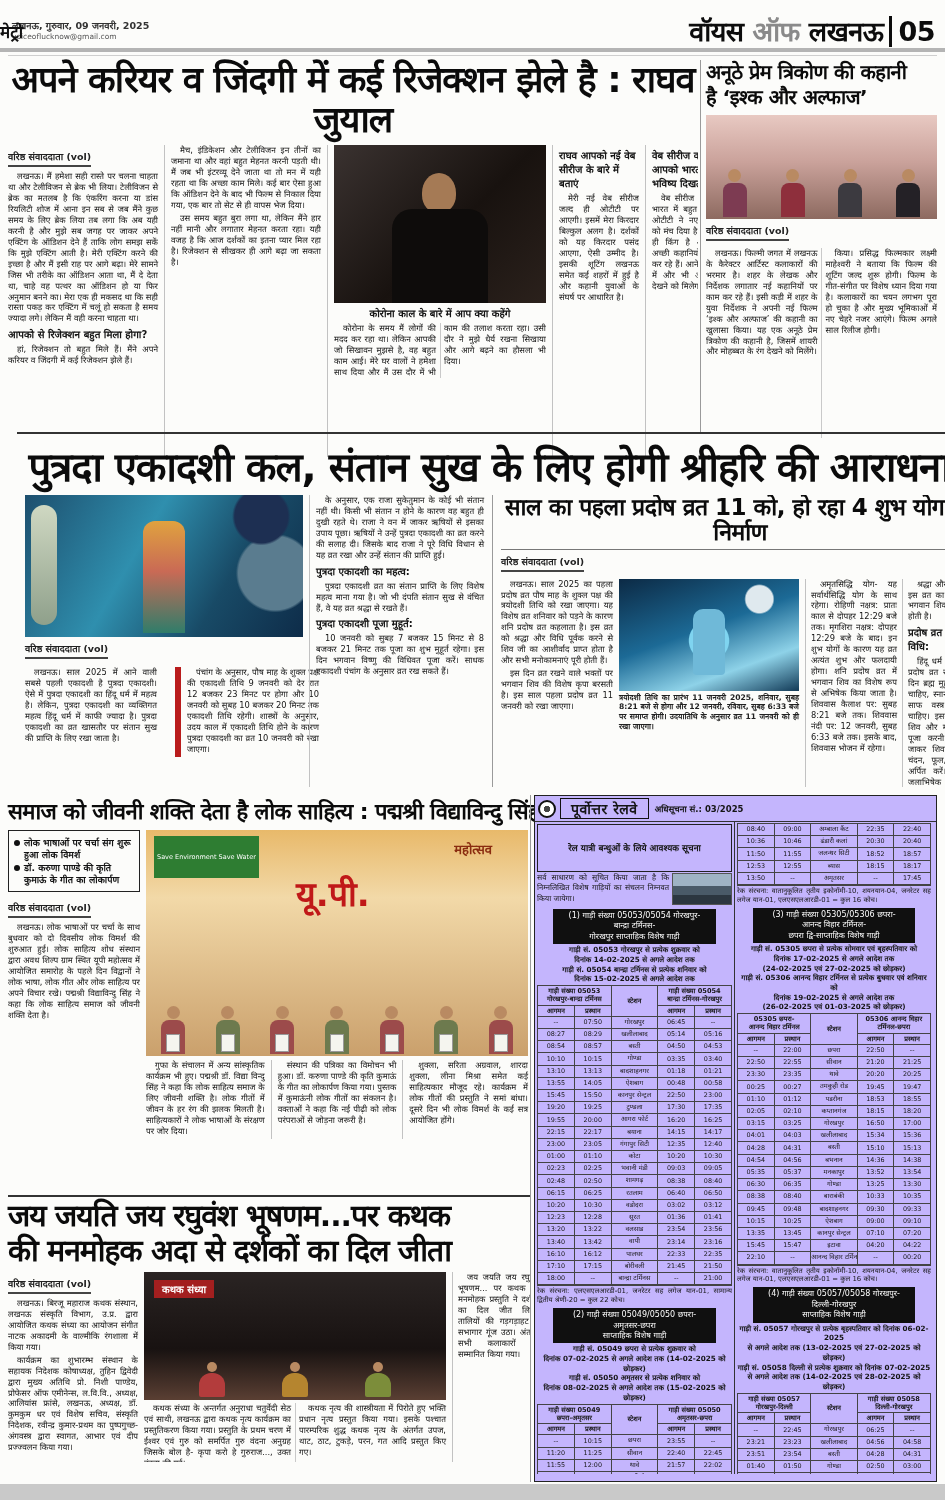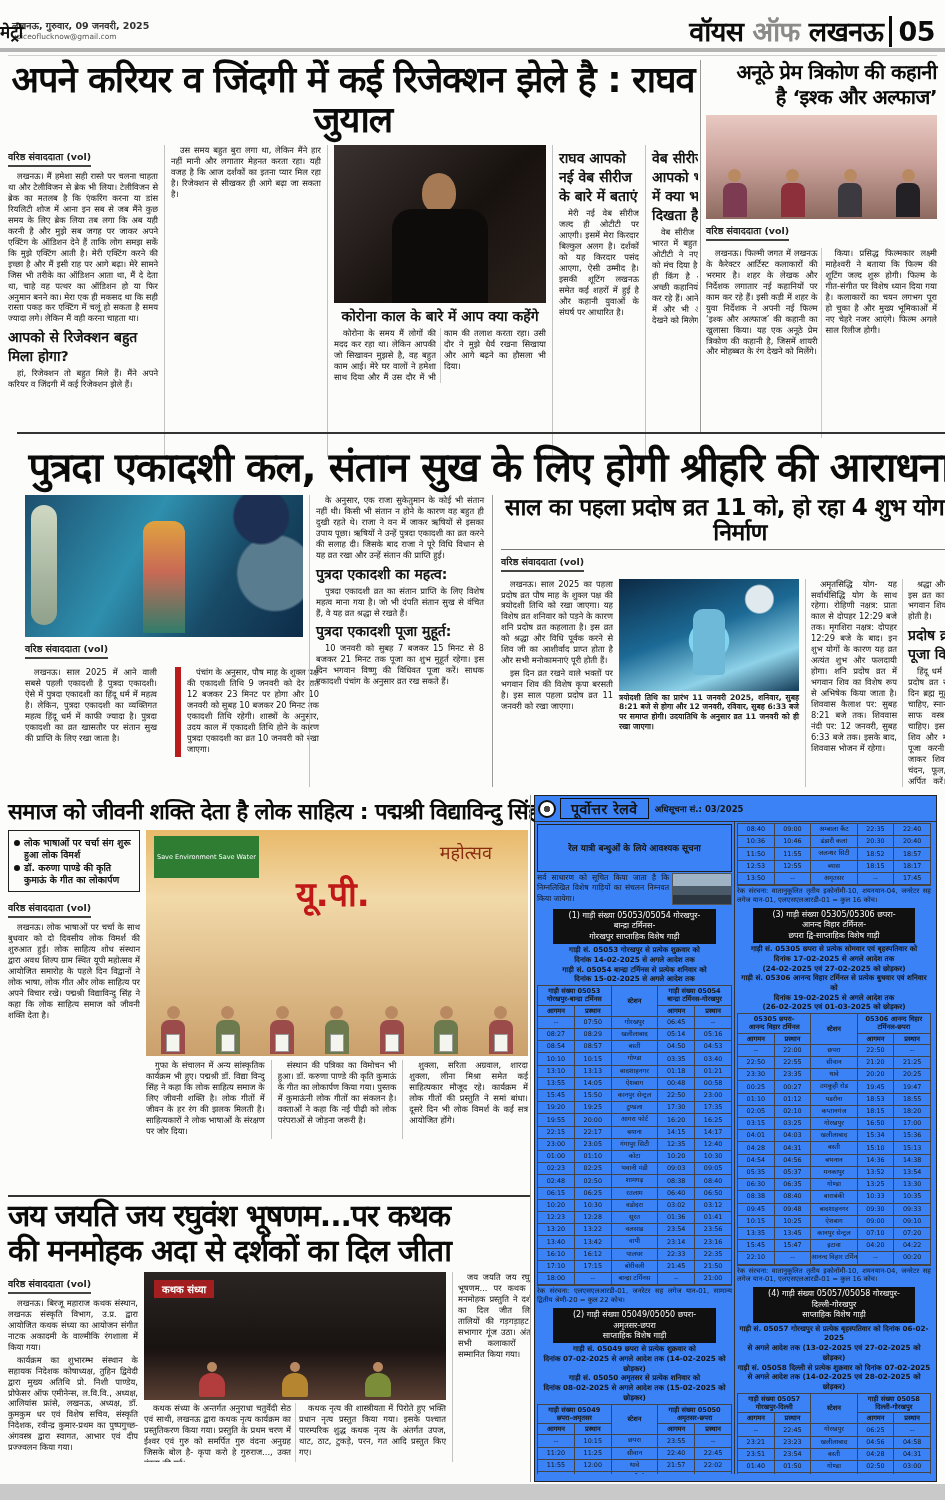--- a/index.html
+++ b/index.html
@@ -12,42 +12,42 @@
   #hdr .section{position:absolute;left:0;right:0;top:20px;text-align:left;font-size:17px;font-weight:bold;color:#111;}
   #hdr .mast{position:absolute;right:10px;top:12px;font-size:27px;font-weight:bold;color:#0c0c0c;letter-spacing:-0.5px;}
   #hdr .mast .of{color:#8a8a8a;}
   #hdr .pgno{border-left:3px solid #0c0c0c;padding-left:6px;margin-left:6px;}
   .rule1{left:0;top:48px;width:945px;height:4px;background:#b4b4b4;}
   .rule2{left:8px;top:55px;width:929px;height:1px;background:#cfcfcf;}
   
   h1,h2,h3{margin:0;font-weight:bold;color:#0b0b0b;}
   .byline{font-size:9.5px;font-weight:bold;color:#222;border-bottom:2px solid #444;padding-bottom:2px;margin-bottom:4px;display:inline-block;}
   .para{margin:0 0 2px 0;text-indent:9px;font-size:8.3px;line-height:1.32;text-align:justify;}
-  .q{margin:3px 0;font-size:14px;font-weight:bold;text-align:left;}
+  .q{margin:3px 0;font-size:10px;font-weight:bold;text-align:left;}
   .cols{display:flex;}
   .cols > div{min-width:0;}
   .cols > div + div{border-left:1px solid #c2c2c2;padding-left:6px;margin-left:6px;}
   .photo{position:relative;background:#888;overflow:hidden;}
   .person{position:relative;width:30px;height:52px;}
   .person .hd{width:13px;height:13px;border-radius:50%;background:#b98a62;margin:2px auto 0;}
   .person .bd{width:24px;height:34px;border-radius:8px 8px 0 0;margin:1px auto 0;background:#7a4f46;}
   
   #sec1L{left:8px;top:60px;width:690px;height:372px;}
   #sec1L h1{font-size:36px;text-align:center;letter-spacing:-1px;line-height:1.1;}
   #sec1L .body{margin-top:6px;height:312px;overflow:hidden;}
   .w150{width:150px;flex:0 0 150px;}
   .w210{width:212px;flex:0 0 212px;}
   .w80{width:80px;flex:0 0 80px;}
   #raghavPhoto{width:212px;height:158px;background:linear-gradient(135deg,#3a3230 0%,#18120f 55%,#2b211c 100%);}
   #raghavPhoto .hd{position:absolute;left:88px;top:28px;width:34px;height:40px;border-radius:50% 50% 45% 45%;background:#a57a55;}
   #raghavPhoto .bd{position:absolute;left:58px;top:64px;width:96px;height:94px;border-radius:20px 20px 0 0;background:#0e0c0b;}
   .twocol{column-count:2;column-gap:8px;column-rule:1px solid #c9c9c9;margin-top:3px;}
   #vr1{left:700px;top:60px;width:1px;height:372px;background:#9a9a9a;}
   #sec1R{left:706px;top:60px;width:231px;height:372px;}
-  #sec1R h2{font-size:20px;text-align:right;line-height:1.25;letter-spacing:-0.5px;}
+  #sec1R h2{font-size:20px;text-align:left;line-height:1.25;letter-spacing:-0.5px;}
   #ishqPhoto{width:231px;height:104px;margin-top:5px;background:linear-gradient(180deg,#e8c9c2 0%,#caa29b 45%,#8d6a60 100%);display:flex;justify-content:space-around;align-items:flex-end;}
   #ishqPhoto .person:nth-child(1) .bd{background:#7d3b52;}
   #ishqPhoto .person:nth-child(2) .bd{background:#8e2f3c;}
   #ishqPhoto .person:nth-child(3) .bd{background:#3c3a40;}
   #ishqPhoto .person:nth-child(4) .bd{background:#242126;}
   #sec1R .body{margin-top:3px;height:190px;overflow:hidden;}
   
   #sec2{left:17px;top:432px;width:945px;height:363px;border-top:2px solid #333;box-sizing:border-box;}
   #sec2 h1{font-size:40px;text-align:center;letter-spacing:-1px;padding:4px 0 2px;}
   #sec2 .content{display:flex;padding:0 8px;height:292px;overflow:hidden;}
@@ -79,21 +79,21 @@
   #sec3L{left:8px;top:795px;width:522px;height:398px;}
   #sec3L h2{font-size:22px;letter-spacing:-0.6px;white-space:nowrap;}
   #sec3L .flx{display:flex;margin-top:5px;height:360px;overflow:hidden;}
   .w132{width:132px;flex:0 0 132px;}
   .w382{width:382px;flex:0 0 382px;margin-left:6px;}
   #bulletBox{border:1.5px solid #222;padding:4px 5px;margin-bottom:4px;}
   #bulletBox .bi{display:flex;font-size:9.3px;font-weight:bold;line-height:1.25;margin:2px 0;}
   #bulletBox .dot{width:6px;height:6px;border-radius:50%;background:#111;margin:3px 4px 0 0;flex:0 0 6px;}
   #lokPhoto{width:382px;height:226px;background:linear-gradient(180deg,#e8b96a 0%,#f2d9a8 30%,#caa06c 100%);display:flex;justify-content:space-around;align-items:flex-end;}
   #lokPhoto .up{position:absolute;left:150px;top:40px;font-size:34px;font-weight:bold;color:#c01818;}
-  #lokPhoto .fest{position:absolute;right:36px;top:10px;font-size:18px;font-weight:normal;color:#8a2c10;text-align:center;}
+  #lokPhoto .fest{position:absolute;right:36px;top:10px;font-size:13px;font-weight:bold;color:#8a2c10;text-align:center;}
   #lokPhoto .env{position:absolute;left:8px;top:6px;font-size:6.5px;background:#2e7d32;color:#fff;padding:17px 3px;}
   #lokPhoto .person .bd{background:#9c4b4b;}
   #lokPhoto .person:nth-child(odd) .bd{background:#6d7a4e;}
   #lokPhoto .person .bk{width:12px;height:16px;background:#f5f5ef;border:1px solid #999;margin:-20px auto 0;position:relative;}
   #sec3L .threecol{display:flex;margin-top:4px;}
   #sec3L .threecol > div{width:120px;flex:1;}
   #sec3L .threecol > div + div{border-left:1px solid #c2c2c2;padding-left:6px;margin-left:6px;}
   
   #sec4L{left:8px;top:1195px;width:522px;height:285px;border-top:2px solid #333;padding-top:2px;box-sizing:border-box;}
   #sec4L h2{font-size:30px;letter-spacing:-1px;line-height:1.15;}
@@ -103,21 +103,21 @@
   .w82{width:82px;flex:0 0 82px;}
   #kathakPhoto{width:302px;height:128px;background:linear-gradient(180deg,#2a2423 0%,#181211 60%,#5a3f33 100%);display:flex;justify-content:space-evenly;align-items:flex-end;}
   #kathakPhoto .ban{position:absolute;left:10px;top:8px;background:#a31f1f;color:#fff;font-size:10px;font-weight:bold;padding:2px 8px;}
   #kathakPhoto .person{height:40px;}
   #kathakPhoto .person .hd{width:10px;height:10px;}
   #kathakPhoto .person .bd{width:26px;height:24px;background:#b33c3c;border-radius:12px 12px 2px 2px;}
   #kathakPhoto .person:nth-child(3) .bd{background:#b5852f;}
   #kathakPhoto .person:nth-child(4) .bd{background:#7c8d3a;}
   
   #rvr{left:530px;top:795px;width:1px;height:687px;background:#9a9a9a;}
-  #rail{left:534px;top:795px;width:403px;height:687px;border:1.5px solid #222;box-sizing:border-box;background:#3b82f6;font-size:7px;}
+  #rail{left:534px;top:795px;width:403px;height:687px;border:1.5px solid #222;box-sizing:border-box;background:#c4b5fd;font-size:7px;}
   #rail .rhdr{display:flex;align-items:center;border-bottom:1px solid #333;padding:2px 3px;}
   #railLogo{width:18px;height:18px;border-radius:50%;border:2px solid #111;box-sizing:border-box;background:radial-gradient(circle,#444 0 30%,#fff 31%);margin-right:4px;flex:0 0 18px;}
   #rail .orgname{font-size:14px;font-weight:bold;border:1px solid #111;padding:0 10px;letter-spacing:0.5px;}
   #rail .notif{font-size:8.5px;font-weight:bold;margin-left:6px;}
   #rail .railcols{display:flex;height:652px;overflow:hidden;}
   #rail .rc{width:199px;flex:0 0 199px;padding:1px 2px;box-sizing:border-box;}
   #rail .rc + .rc{border-left:1px solid #333;}
   .rsub{font-size:8.8px;font-weight:bold;text-align:center;border:1px solid #222;padding:17px 0;margin:1px 0;}
   .rnotice{font-size:7.6px;line-height:1.35;text-align:justify;position:relative;min-height:34px;margin:1px 0;}
   #trainImg{float:right;width:58px;height:30px;margin:0 0 2px 3px;background:linear-gradient(180deg,#9fb3c4 0 40%,#4a5a68 41% 70%,#2c3640 71% 100%);border:1px solid #555;}
@@ -159,20 +159,21 @@
       <div>
           <p class="para">लखनऊ। मैं हमेशा सही रास्ते पर चलना चाहता था और टेलीविजन से ब्रेक भी लिया। टेलीविजन से ब्रेक का मतलब है कि एंकरिंग करना या डांस रियलिटी शोज में आना इन सब से जब मैंने कुछ समय के लिए ब्रेक लिया तब लगा कि अब यही करनी है और मुझे सब जगह पर जाकर अपने एक्टिंग के ऑडिशन देने हैं ताकि लोग समझ सकें कि मुझे एक्टिंग आती है। मेरी एक्टिंग करने की इच्छा है और मैं इसी राह पर आगे बढ़ा। मेरे सामने जिस भी तरीके का ऑडिशन आता था, मैं दे देता था, चाहे वह पत्थर का ऑडिशन हो या फिर अनुमान बनने का। मेरा एक ही मकसद था कि सही रास्ता पकड़ कर एक्टिंग में चलूं हो सकता है समय ज्यादा लगे। लेकिन मैं वही करना चाहता था।</p>
         </div>
       <p class="q">आपको से रिजेक्शन बहुत मिला होगा?</p>
       <div>
           <p class="para">हां, रिजेक्शन तो बहुत मिले हैं। मैंने अपने करियर व जिंदगी में कई रिजेक्शन झेले हैं।</p>
         </div>
     </div>
     <div class="w150">
       <div>
+          <p class="para">मैच, इंडिकेशन और टेलीविजन इन तीनों का जमाना था और वहां बहुत मेहनत करनी पड़ती थी। मैं जब भी इंटरव्यू देने जाता था तो मन में यही रहता था कि अच्छा काम मिले। कई बार ऐसा हुआ कि ऑडिशन देने के बाद भी फिल्म से निकाल दिया गया, एक बार तो सेट से ही वापस भेज दिया।</p>
           <p class="para">उस समय बहुत बुरा लगा था, लेकिन मैंने हार नहीं मानी और लगातार मेहनत करता रहा। यही वजह है कि आज दर्शकों का इतना प्यार मिल रहा है। रिजेक्शन से सीखकर ही आगे बढ़ा जा सकता है।</p>
         </div>
     </div>
     <div class="w210">
       <div class="photo" id="raghavPhoto">
         <div class="hd"></div>
         <div class="bd"></div>
       </div>
       <p class="q" style="text-align:center">कोरोना काल के बारे में आप क्या कहेंगे</p>
       <div class="twocol">

